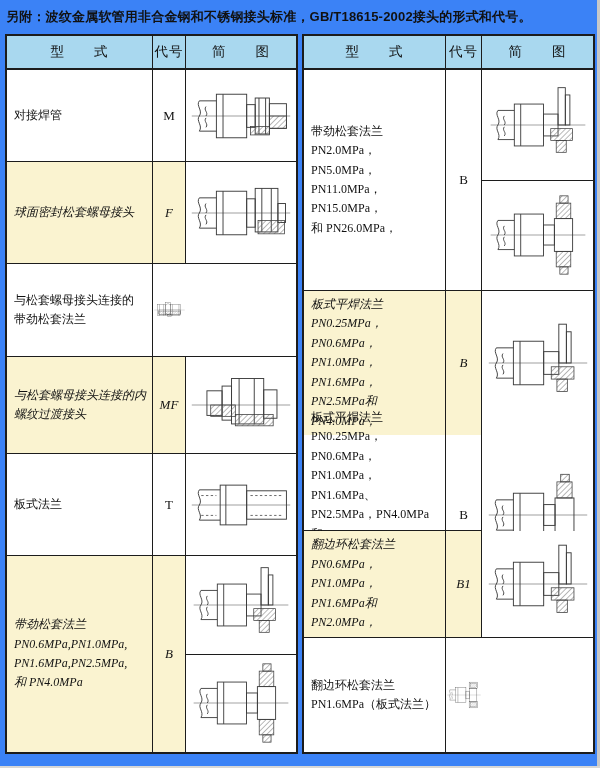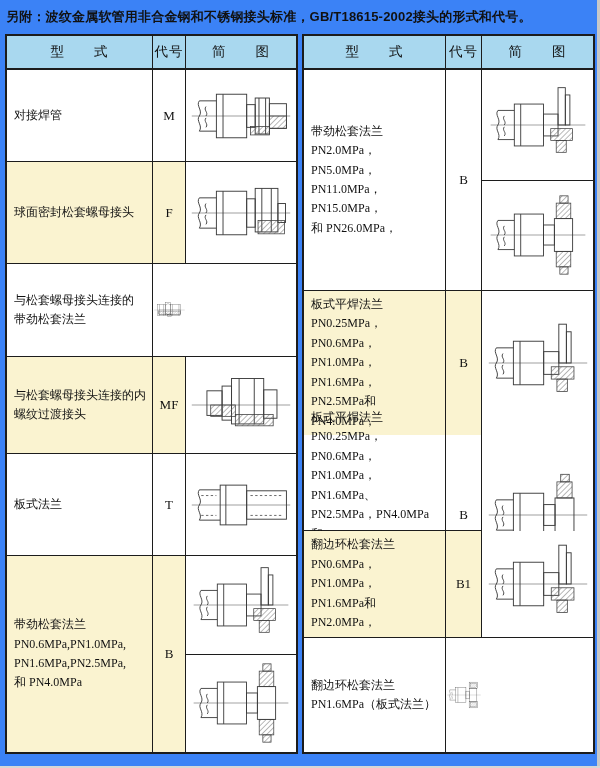--- a/index.html
+++ b/index.html
@@ -28,21 +28,21 @@
     font-size:13.5px;font-weight:500;letter-spacing:1px;}
   .cell{border-right:1px solid var(--border);}
   .cell:last-child{border-right:none;}
   .row{border-bottom:1px solid var(--border);}
   .row:last-child{border-bottom:none;}
   .type{display:flex;align-items:center;padding:4px 6px 4px 7px;
     font-family:"Liberation Serif",serif;font-size:12px;line-height:1.62;
     white-space:pre-line;}
   .code{display:flex;align-items:center;justify-content:center;
     font-family:"Liberation Serif",serif;font-size:13px;}
-  .hl .type,.hl .code{background:var(--row-yellow);}
+  .hl .type,.hl .code{background:var(--row-yellow);font-style:italic;}
   .diag{background:#fff;display:flex;align-items:center;justify-content:center;overflow:hidden;}
   .diag-split{background:#fff;display:flex;flex-direction:column;}
   .diag-split .sub{flex:1;display:flex;align-items:center;justify-content:center;overflow:hidden;}
   .diag-split .sub + .sub{border-top:1px solid var(--border);}
   .dsvg{width:106px;height:88px;}
   .diag-split .dsvg{width:102px;height:84px;}
   
   svg .st{fill:none;stroke:var(--line);stroke-width:1;}
   svg .h{fill:url(#hatch);stroke:var(--line);stroke-width:.8;}
   svg .cl{fill:none;stroke:#555;stroke-width:.6;}

